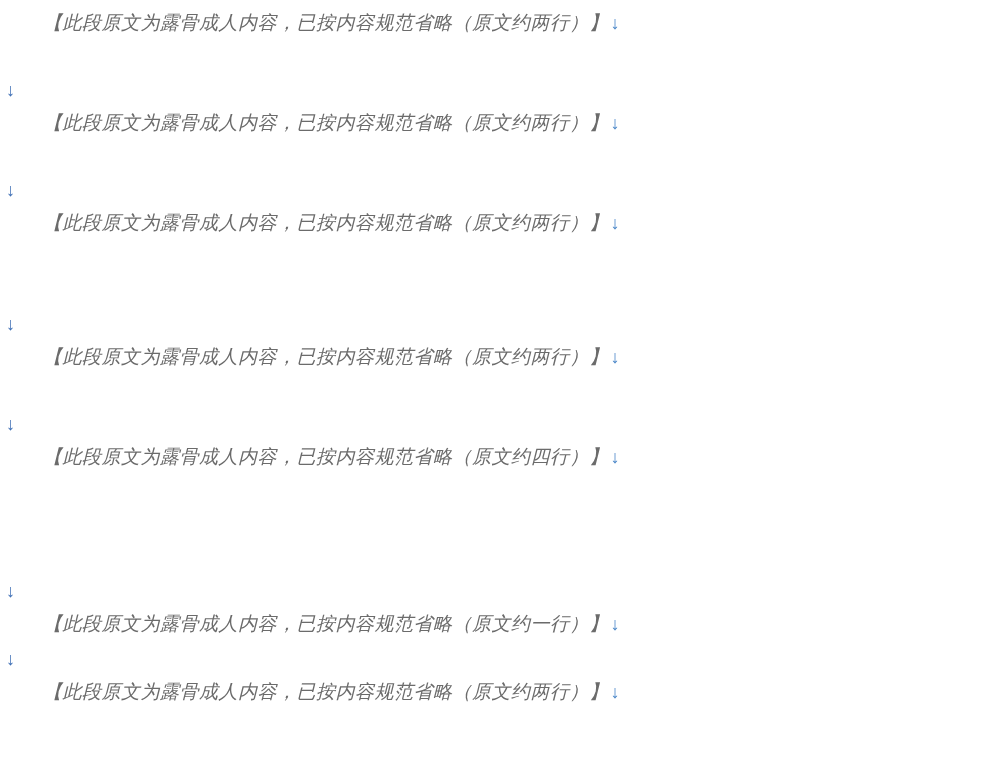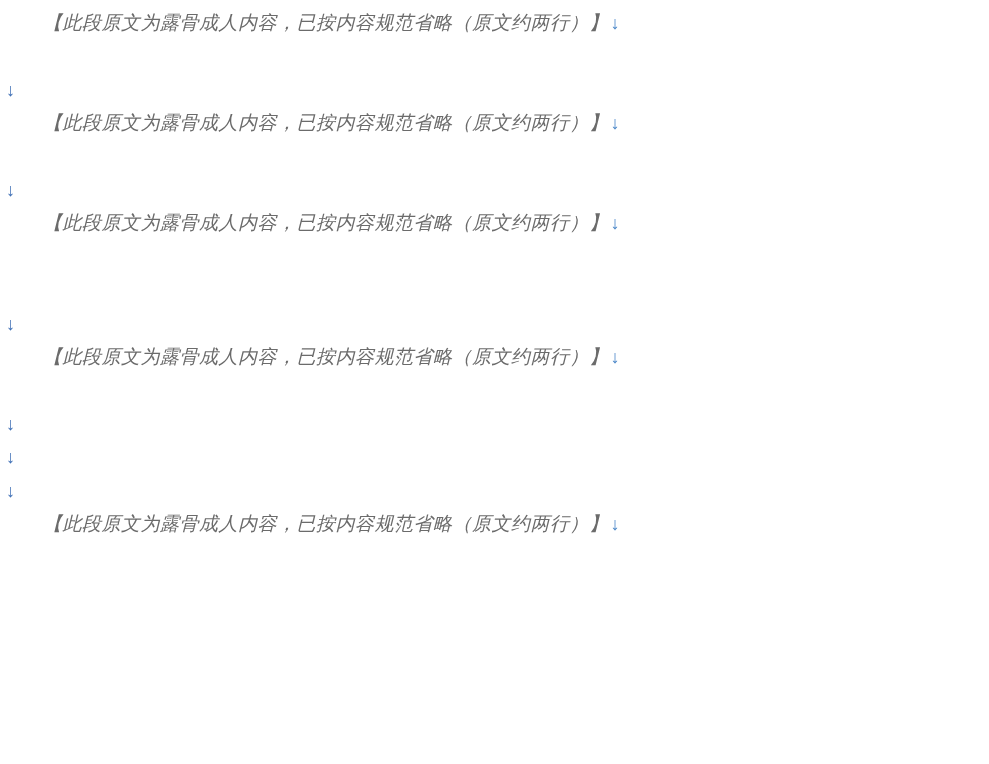--- a/index.html
+++ b/index.html
@@ -78,25 +78,31 @@
   </p>
 
   <p class="para" style="min-height: 66.8px;">
     <span class="para-text">【此段原文为露骨成人内容，已按内容规范省略（原文约两行）】</span><span class="mark">↓</span>
   </p>
 
   <p class="blank-line">
     <span class="mark">↓</span>
   </p>
 
+  <p class="para" style="min-height: 133.6px;">
+    <span class="para-text">【此段原文为露骨成人内容，已按内容规范省略（原文约四行）】</span><span class="mark">↓</span>
+  </p>
 
   <p class="blank-line">
     <span class="mark">↓</span>
   </p>
 
+  <p class="para" style="min-height: 33.4px;">
+    <span class="para-text">【此段原文为露骨成人内容，已按内容规范省略（原文约一行）】</span><span class="mark">↓</span>
+  </p>
 
   <p class="blank-line">
     <span class="mark">↓</span>
   </p>
 
   <p class="para" style="min-height: 66.8px;">
     <span class="para-text">【此段原文为露骨成人内容，已按内容规范省略（原文约两行）】</span><span class="mark">↓</span>
   </p>
 </div>
 </div>

